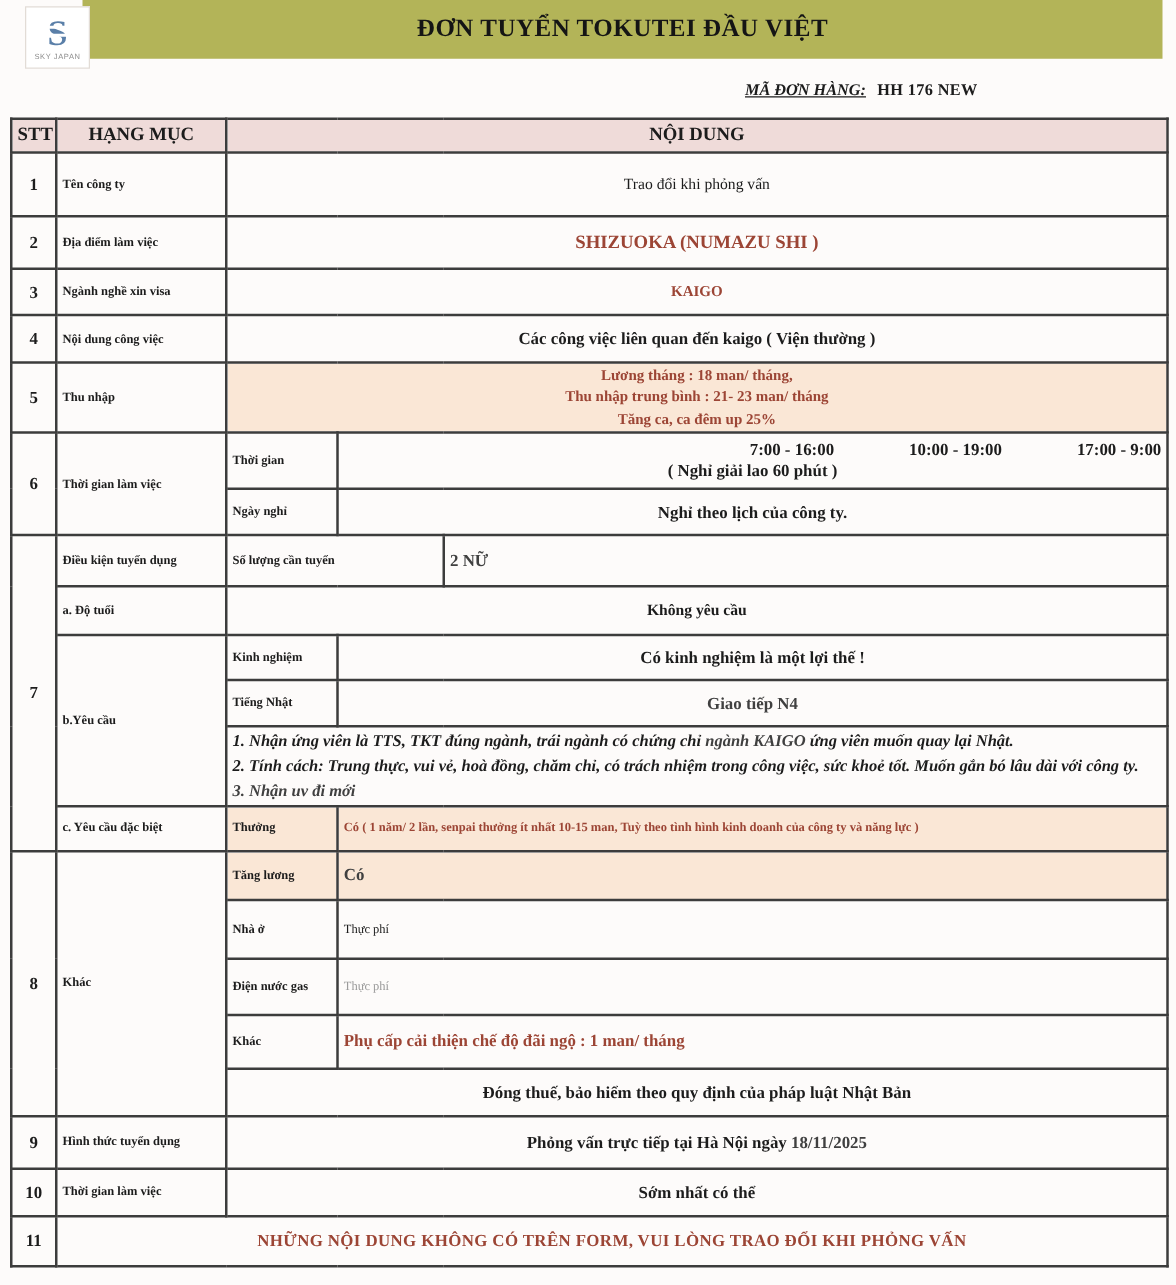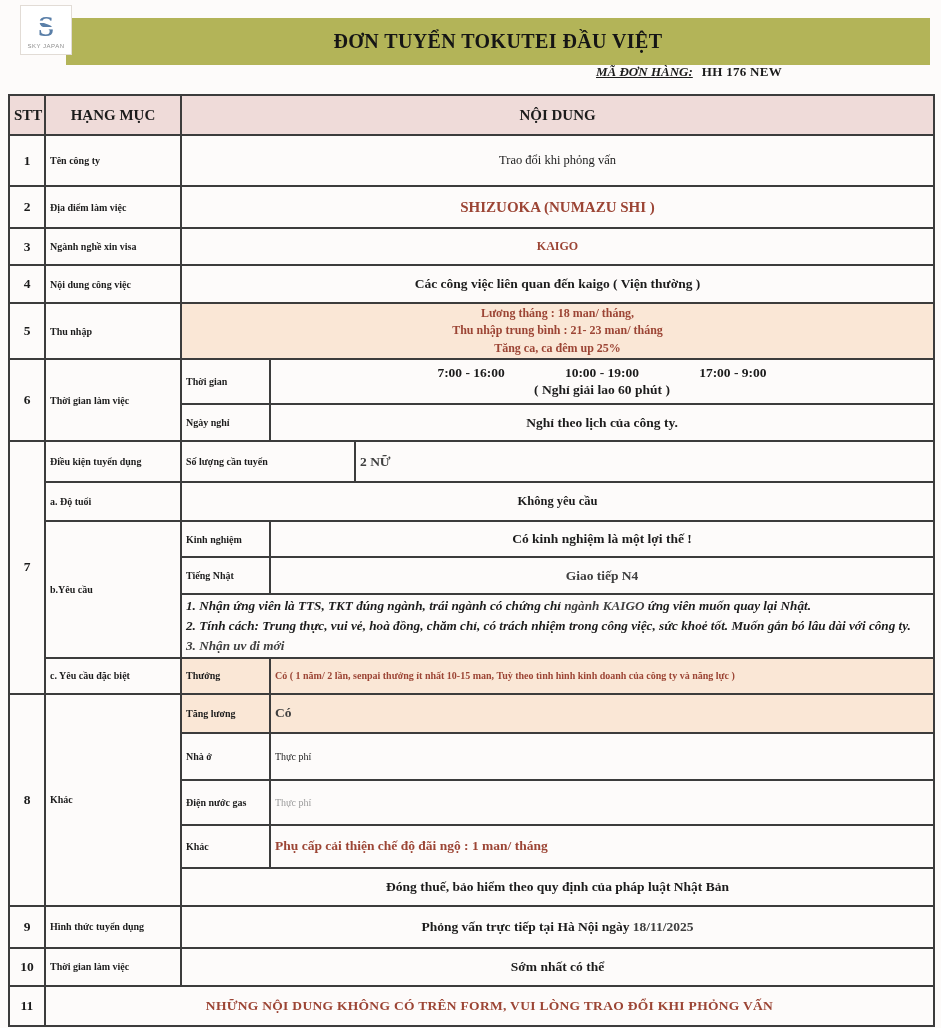--- a/index.html
+++ b/index.html
@@ -15,21 +15,21 @@
   .topbar{position:relative;height:58px;}
   .logo-box{
     position:absolute;left:20px;top:5px;width:52px;height:50px;
     background:#ffffff;border:1px solid #e2dcd6;
     display:flex;flex-direction:column;align-items:center;justify-content:center;
     box-sizing:border-box;z-index:2;
   }
   .logo-glyph{width:34px;height:32px;display:block;}
   .logo-caption{font-size:6px;color:#8d8d8d;letter-spacing:.5px;font-family:"Liberation Sans",sans-serif;white-space:nowrap;}
   .banner{
-    position:absolute;left:66px;top:18px;width:864px;height:47px;
+    position:absolute;left:66px;top:0;width:864px;height:47px;
     background:#b3b458;
     display:flex;align-items:center;justify-content:center;
   }
   .banner-title{font-size:20px;font-weight:bold;letter-spacing:.4px;color:#151515;}
   
   .order-line{
     height:28px;margin-top:0;padding-left:596px;
     display:flex;align-items:center;gap:9px;font-size:13px;
   }
   .order-label{font-weight:bold;font-style:italic;text-decoration:underline;}
@@ -56,21 +56,21 @@
   .sz12{font-size:12.5px;}
   .sz13{font-size:10px;}
   .sz135{font-size:13.5px;}
   .sz14{font-size:12px;}
   .sz15{font-size:15px;}
   .dred{color:#9c4535;}
   .lred{color:#404040;}
   .gray{color:#9b9b9b;}
   .peach{background:#fae7d6;}
   .income{line-height:1.45;}
-  .times{display:flex;justify-content:center;gap:60px;font-weight:bold;font-size:13.5px;}
+  .times{display:flex;justify-content:flex-end;gap:60px;font-weight:bold;font-size:13.5px;}
   .break-note{text-align:center;font-weight:bold;font-size:13.5px;margin-top:1px;}
   .notes{font-size:13.2px;font-weight:bold;line-height:1.5;text-align:left;padding-left:2px;font-style:italic;}
   .final-note{letter-spacing:.3px;}
 </style>
 </head>
 <body>
 
 <div class="topbar">
   <div class="logo-box">
     <svg class="logo-glyph" viewBox="0 0 40 40">
@@ -93,21 +93,21 @@
 <table class="doc">
   <colgroup>
     <col style="width:36px">
       <col style="width:136px">
       <col style="width:89px">
       <col style="width:85px">
       <col style="width:579px">
   </colgroup>
 
   <tbody>
-      <tr style="height:40px">
+      <tr style="height:27px">
     <th class="hcell">STT</th>
     <th class="hcell">HẠNG MỤC</th>
     <th class="hcell" colspan="3">NỘI DUNG</th>
   </tr>
 
   <tr style="height:51px">
     <td class="num">1</td>
     <td class="lbl">Tên công ty</td>
     <td class="ctr reg sz12" colspan="3">Trao đổi khi phỏng vấn</td>
   </tr>

